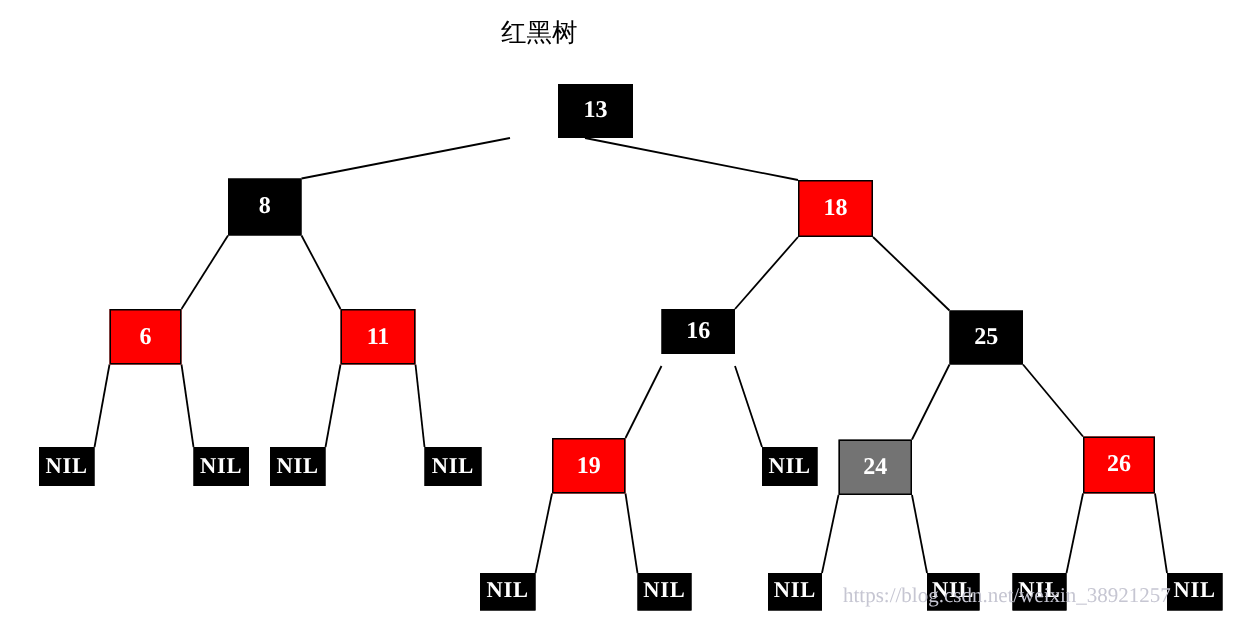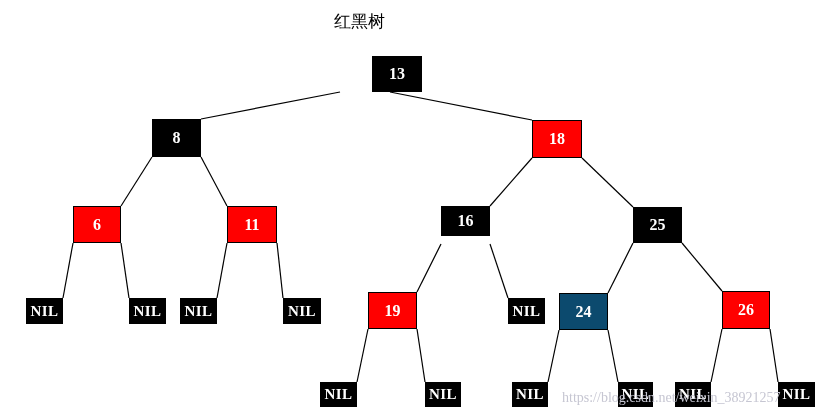--- a/index.html
+++ b/index.html
@@ -80,21 +80,21 @@
   <div class="diagram-title">红黑树</div>
   <div class="watermark">https://blog.csdn.net/weixin_38921257</div>
 <div class="node black value" style="left: 328px; top: 56px; width: 50px; height: 36px; background: rgb(0, 0, 0); margin-left: 44px;">13</div>
     <div class="node black value" style="left: 152px; top: 119px; width: 49px; height: 38px; background: rgb(0, 0, 0);">8</div>
     <div class="node red value" style="left: 532px; top: 120px; width: 50px; height: 38px; background: rgb(255, 0, 0);">18</div>
     <div class="node red value" style="left: 73px; top: 206px; width: 48px; height: 37px; background: rgb(255, 0, 0);">6</div>
     <div class="node red value" style="left: 227px; top: 206px; width: 50px; height: 37px; background: rgb(255, 0, 0);">11</div>
     <div class="node black value" style="left: 441px; top: 206px; width: 49px; height: 30px; background: rgb(0, 0, 0);">16</div>
     <div class="node black value" style="left: 633px; top: 207px; width: 49px; height: 36px; background: rgb(0, 0, 0); text-align: right;">25</div>
     <div class="node red value" style="left: 368px; top: 292px; width: 49px; height: 37px; background: rgb(255, 0, 0);">19</div>
-    <div class="node red value" style="left: 559px; top: 293px; width: 49px; height: 37px; background: #0c4a6e; text-align: center;">24</div>
+    <div class="node red value" style="left: 559px; top: 293px; width: 49px; height: 37px; background: #737373; text-align: center;">24</div>
     <div class="node red value" style="left: 722px; top: 291px; width: 48px; height: 38px; background: rgb(255, 0, 0);">26</div>
     <div class="node black nil" style="left: 26px; top: 298px; width: 37px; height: 26px; background: rgb(0, 0, 0);">NIL</div>
     <div class="node black nil" style="left: 129px; top: 298px; width: 37px; height: 26px; background: rgb(0, 0, 0);">NIL</div>
     <div class="node black nil" style="left: 180px; top: 298px; width: 37px; height: 26px; background: rgb(0, 0, 0);">NIL</div>
     <div class="node black nil" style="left: 283px; top: 298px; width: 38px; height: 26px; background: rgb(0, 0, 0);">NIL</div>
     <div class="node black nil" style="left: 508px; top: 298px; width: 37px; height: 26px; background: rgb(0, 0, 0);">NIL</div>
     <div class="node black nil" style="left: 320px; top: 382px; width: 37px; height: 25px; background: rgb(0, 0, 0);">NIL</div>
     <div class="node black nil" style="left: 425px; top: 382px; width: 36px; height: 25px; background: rgb(0, 0, 0);">NIL</div>
     <div class="node black nil" style="left: 512px; top: 382px; width: 36px; height: 25px; background: rgb(0, 0, 0);">NIL</div>
     <div class="node black nil" style="left: 618px; top: 382px; width: 35px; height: 25px; background: rgb(0, 0, 0);">NIL</div>

